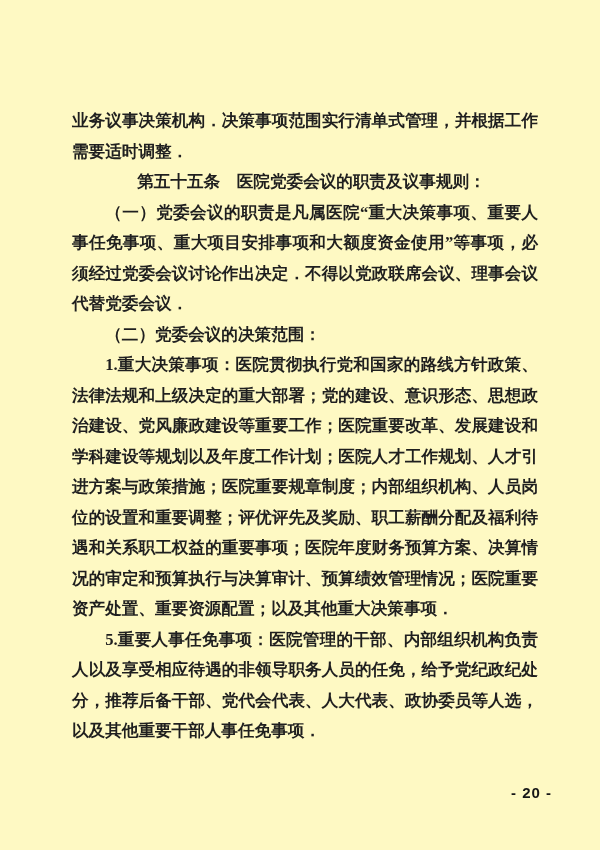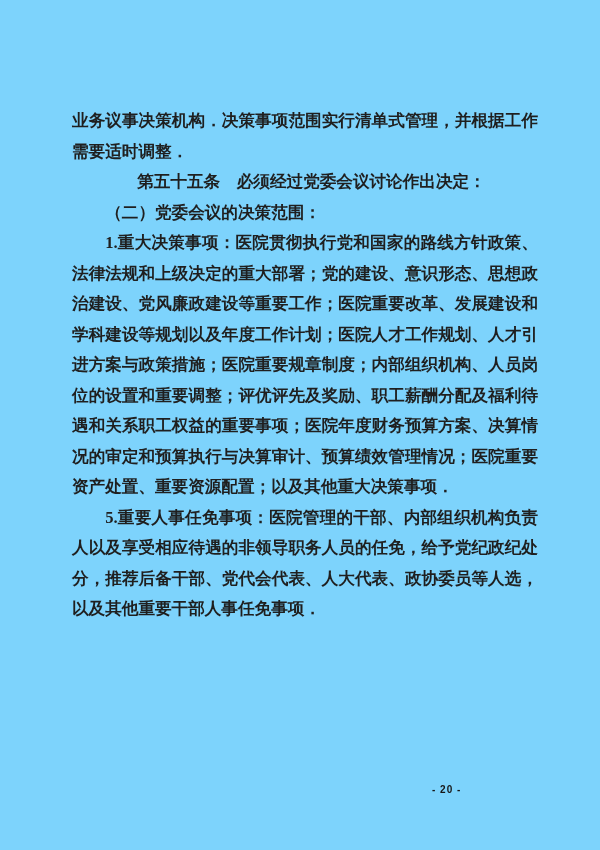--- a/index.html
+++ b/index.html
@@ -4,21 +4,21 @@
 <style>
   html, body {
     margin: 0;
     padding: 0;
     background: #ffffff;
   }
   .page {
     position: relative;
     width: 600px;
     height: 850px;
-    background: #7dd3fc;
+    background: #fef9c3;
     overflow: hidden;
     font-family: "Liberation Serif", serif;
     color: #1f1f1f;
   }
   .textblock {
     position: absolute;
     left: 72px;
     top: 106px;
     width: 466px;
     font-size: 16.6px;
@@ -40,39 +40,40 @@
   }
   .article-no {
     font-weight: 800;
     margin-left: 32px;
   }
   .footer {
     position: absolute;
     top: 784px;
     left: 432px;
     width: 120px;
-    text-align: left;
+    text-align: right;
     font-family: "Liberation Sans", sans-serif;
-    font-size: 10px;
+    font-size: 15px;
     font-weight: 700;
     letter-spacing: 1px;
     color: #161616;
   }
 </style>
 </head>
 <body>
 
 <div class="page">
 
   <div class="textblock">
 
     <p class="continuation">业务议事决策机构．决策事项范围实行清单式管理，并根据工作需要适时调整．</p>
 
-    <p class="article-heading"><span class="article-no">第五十五条</span><span>　必须经过党委会议讨论作出决定：</span></p>
+    <p class="article-heading"><span class="article-no">第五十五条</span><span>　医院党委会议的职责及议事规则：</span></p>
 
+    <p class="indented">（一）党委会议的职责是凡属医院“重大决策事项、重要人事任免事项、重大项目安排事项和大额度资金使用”等事项，必须经过党委会议讨论作出决定．不得以党政联席会议、理事会议代替党委会议．</p>
 
     <p class="indented">（二）党委会议的决策范围：</p>
 
     <p class="indented">1.重大决策事项：医院贯彻执行党和国家的路线方针政策、法律法规和上级决定的重大部署；党的建设、意识形态、思想政治建设、党风廉政建设等重要工作；医院重要改革、发展建设和学科建设等规划以及年度工作计划；医院人才工作规划、人才引进方案与政策措施；医院重要规章制度；内部组织机构、人员岗位的设置和重要调整；评优评先及奖励、职工薪酬分配及福利待遇和关系职工权益的重要事项；医院年度财务预算方案、决算情况的审定和预算执行与决算审计、预算绩效管理情况；医院重要资产处置、重要资源配置；以及其他重大决策事项．</p>
 
     <p class="indented">5.重要人事任免事项：医院管理的干部、内部组织机构负责人以及享受相应待遇的非领导职务人员的任免，给予党纪政纪处分，推荐后备干部、党代会代表、人大代表、政协委员等人选，以及其他重要干部人事任免事项．</p>
 
   </div>
 
   <div class="footer">- 20 -</div>

